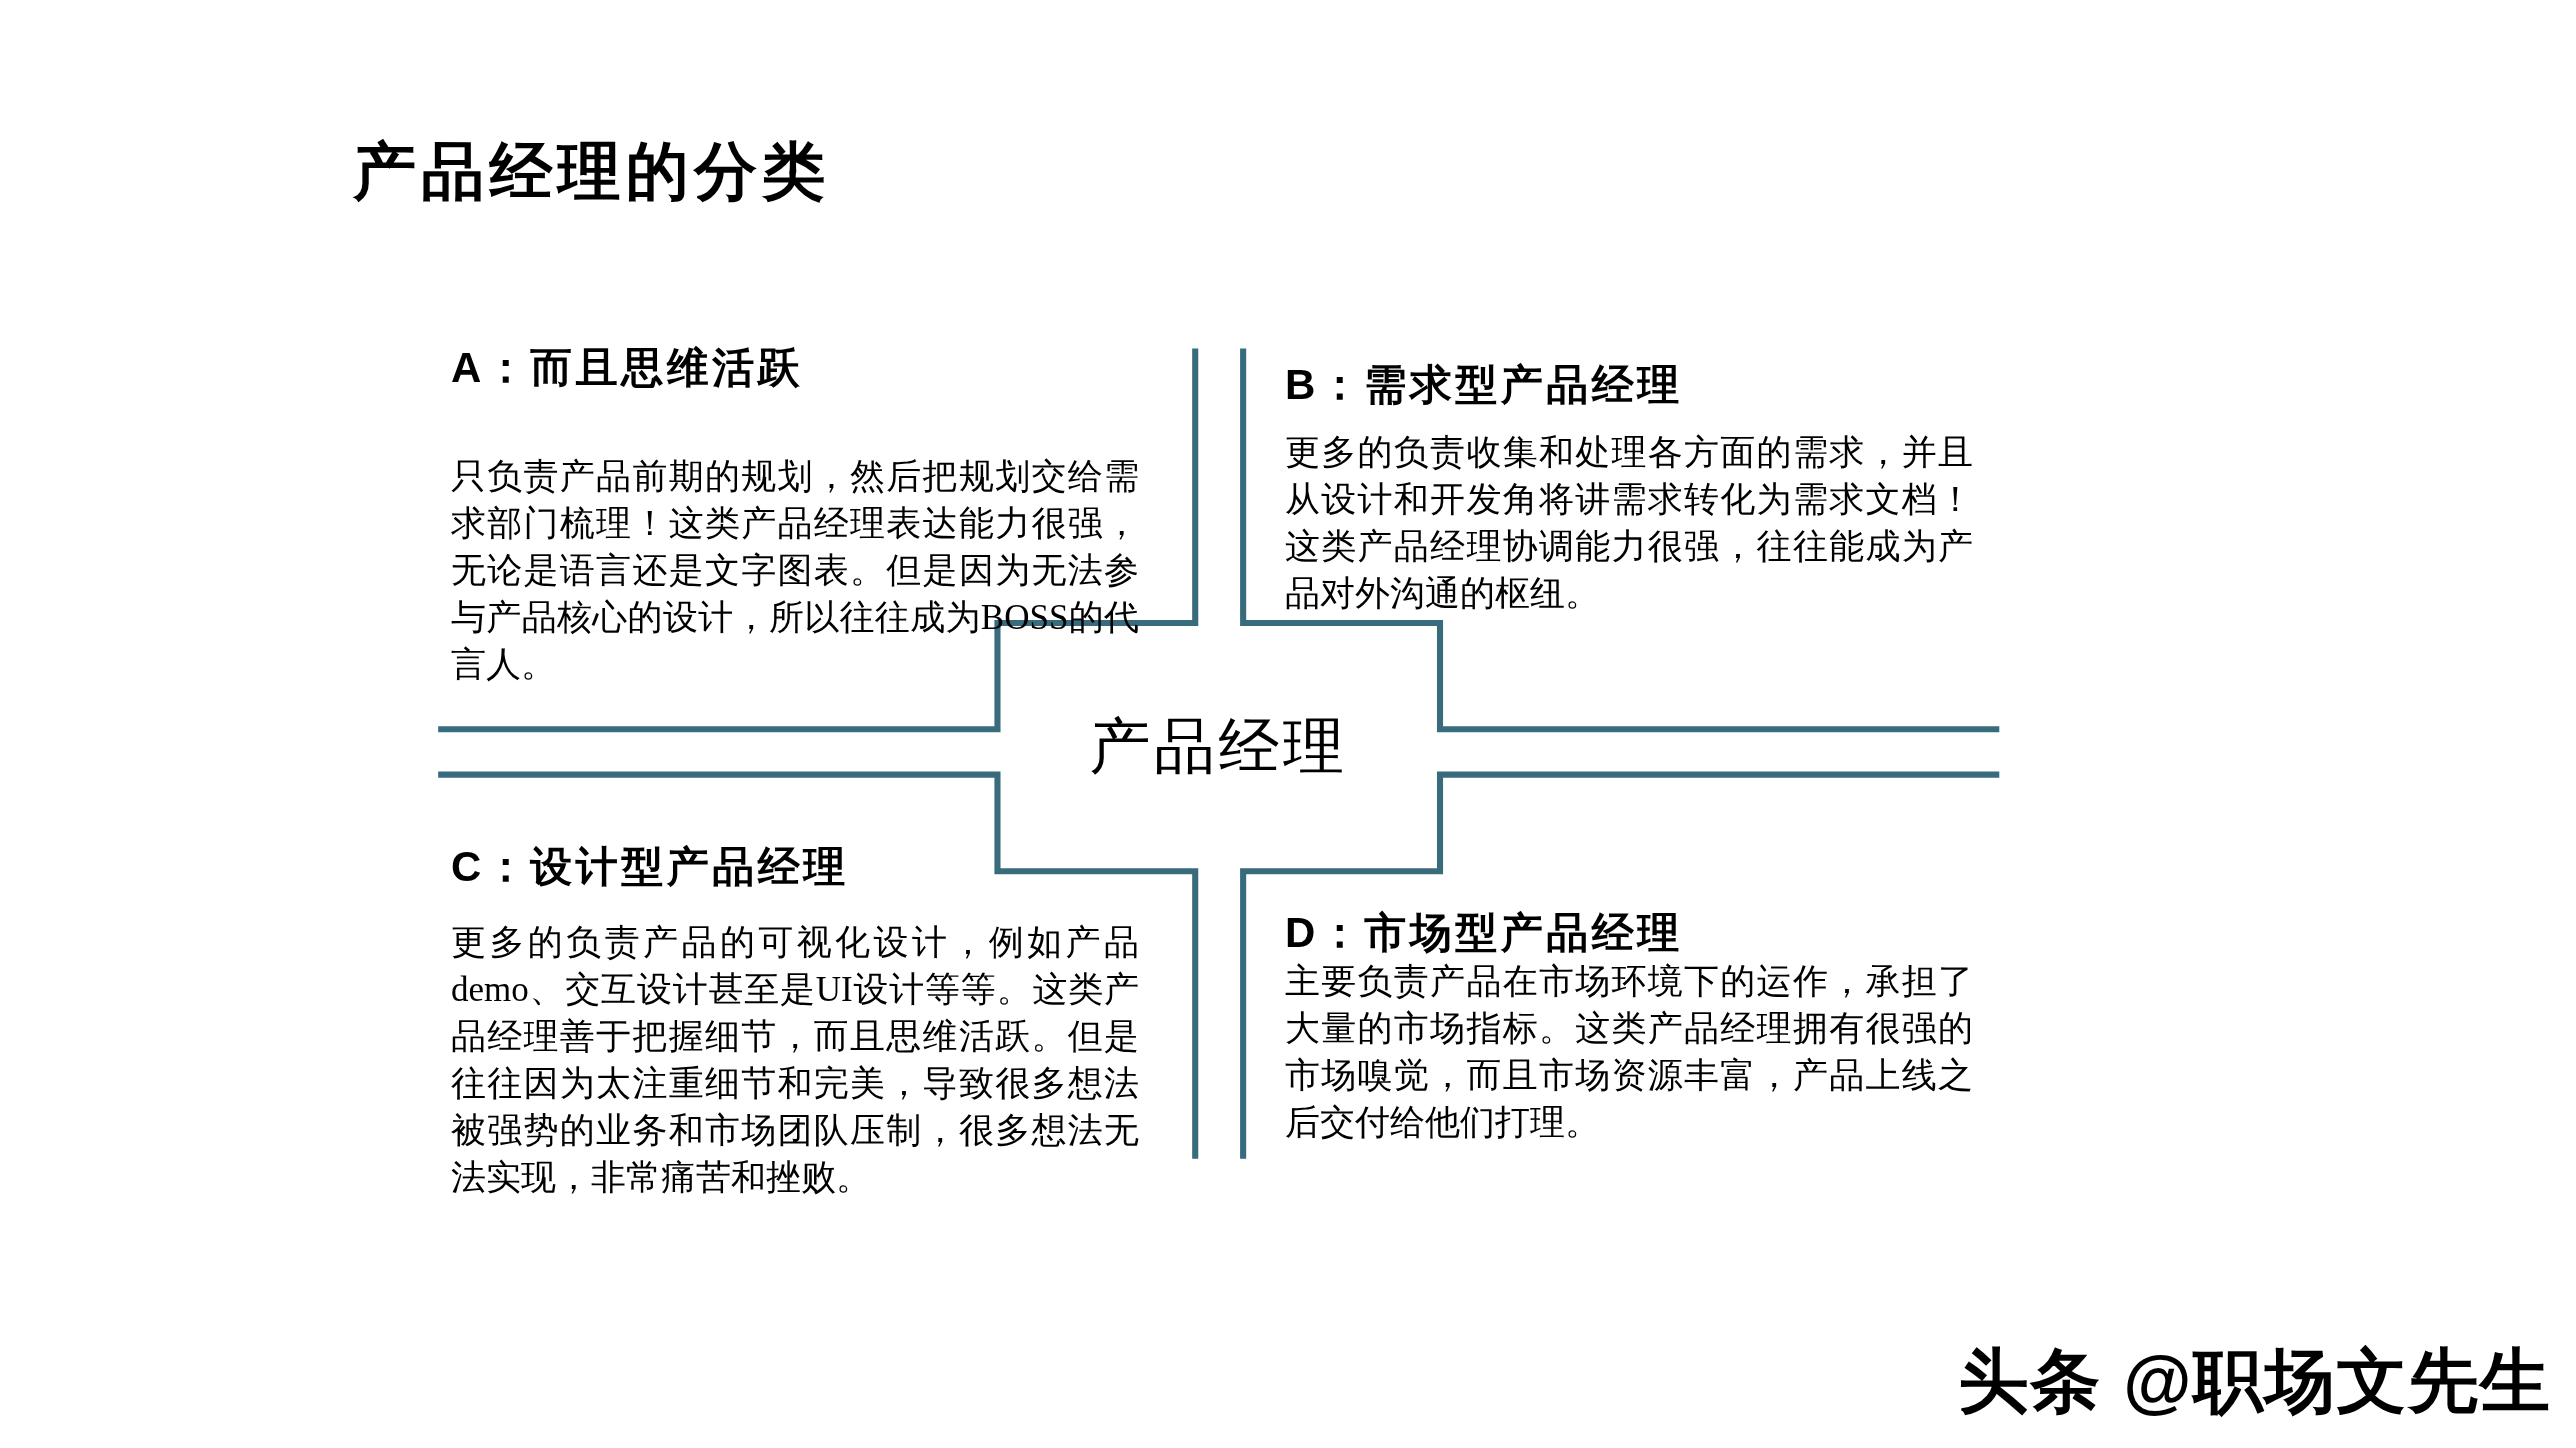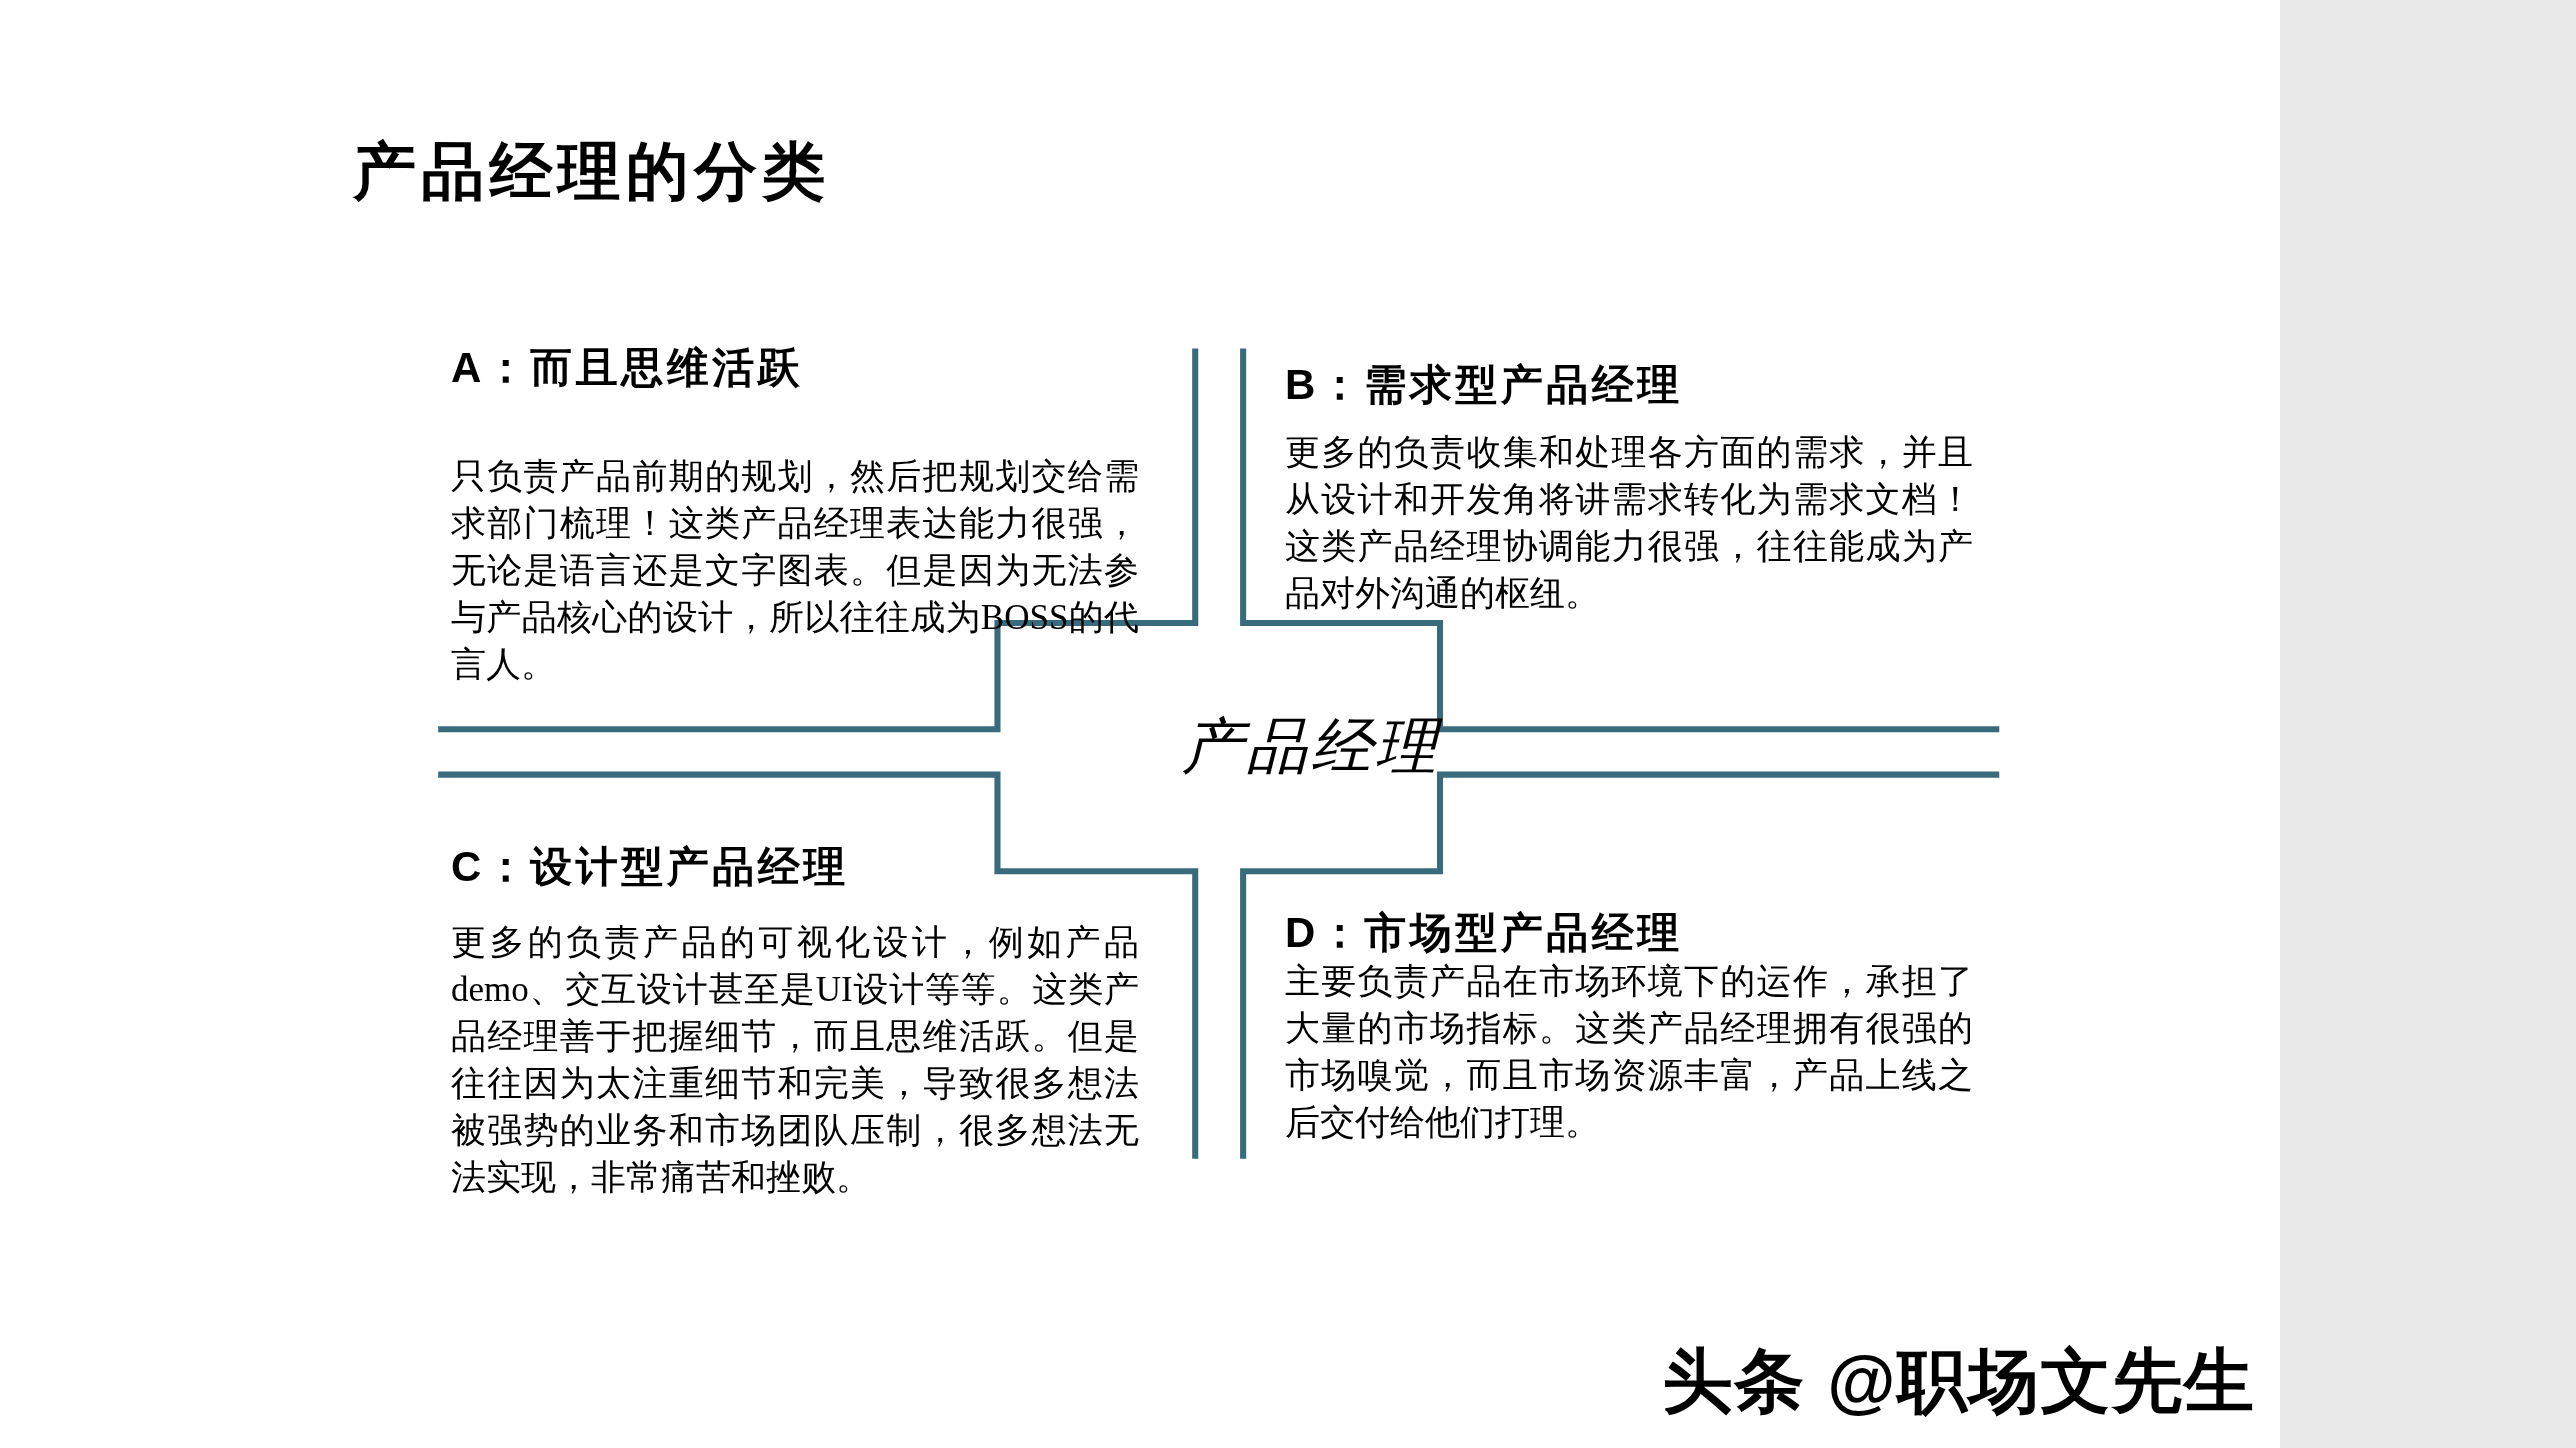--- a/index.html
+++ b/index.html
@@ -4,21 +4,21 @@
 <style>
   :root{
     --line-color:#386b7c;
     --text-color:#000000;
     --bg-color:#ffffff;
   }
   *{margin:0;padding:0;box-sizing:border-box;}
   html,body{background:#e8e8e8;}
   .slide{
     position:relative;
-    width:2280px;
+    width:2576px;
     height:1449px;
     background:var(--bg-color);
     overflow:hidden;
     font-family:"Liberation Serif","DejaVu Serif",serif;
     color:var(--text-color);
   }
   .page-title{
     position:absolute;
     left:353px;
     top:129px;
@@ -55,21 +55,21 @@
     left:0;
     width:688px;
     font-size:35px;
     line-height:47px;
     text-align:justify;
     text-justify:inter-ideograph;
   }
   .center-box{
     position:absolute;
     left:997px;top:623px;width:443px;height:248px;
-    display:flex;align-items:center;justify-content:flex-end;font-style:italic;
+    display:flex;align-items:center;justify-content:center;
   }
   .center-label{
     font-size:61px;
     letter-spacing:3.5px;
     white-space:nowrap;
   }
   .watermark{
     position:absolute;
     right:24.4px;
     top:1335px;

